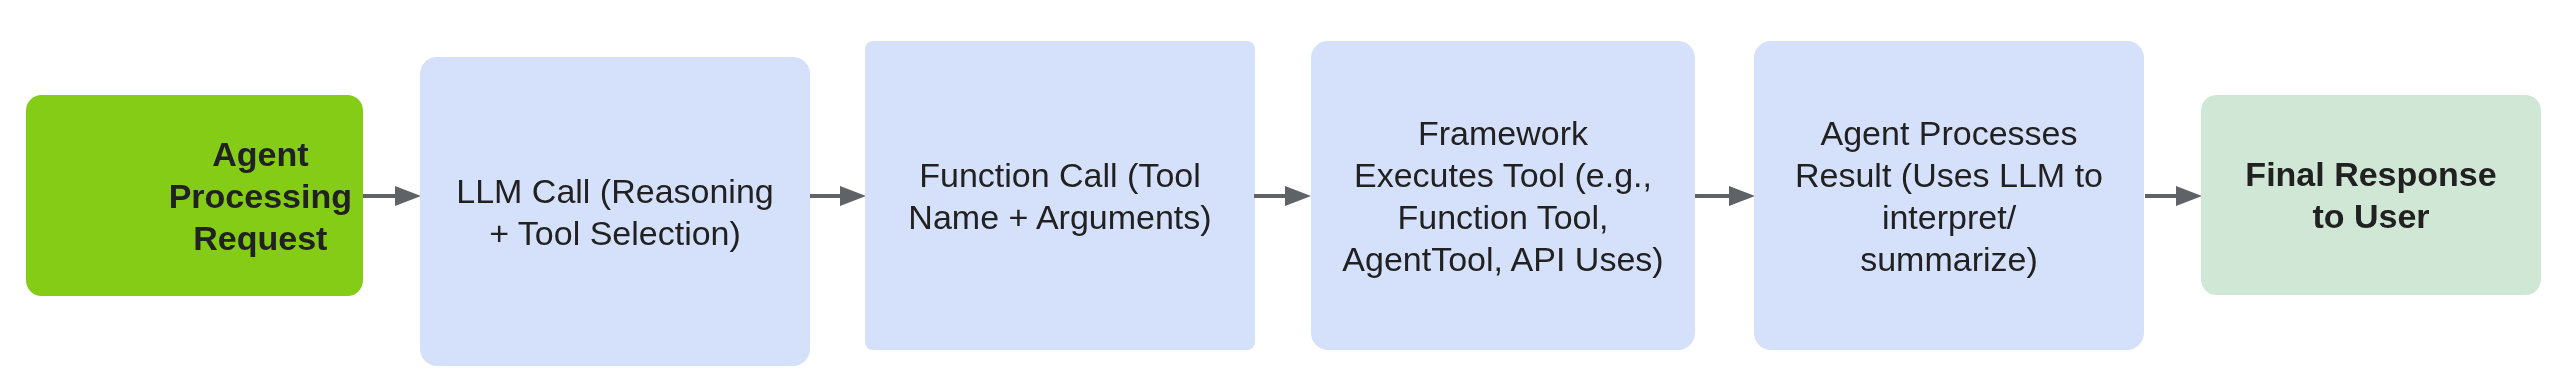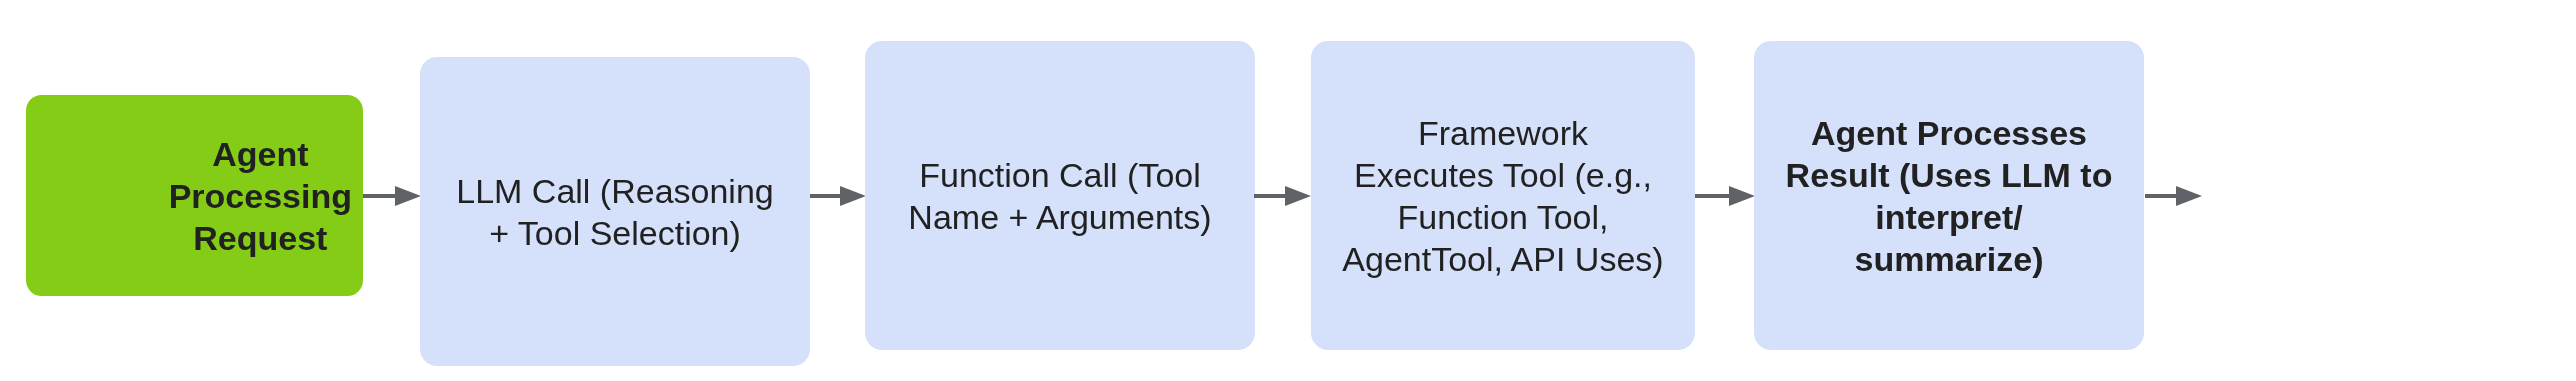--- a/index.html
+++ b/index.html
@@ -32,21 +32,21 @@
   }
   .node--process {
     border-radius: 17px;
     font-weight: 400;
   }
   
   .n1 { left: 26px;   top: 95px; width: 337px; height: 201px; }
   .n2 { left: 420px;  top: 41px;  width: 390px; height: 309px; margin-top: 16px; }
   .n3 { left: 865px; top: 41px;  width: 390px; height: 309px; }
   .n4 { left: 1311px; top: 41px;  width: 384px; height: 309px; }
-  .n5 { left: 1754px; top: 41px;  width: 390px; height: 309px; font-weight: bold; }
+  .n5 { left: 1754px; top: 41px;  width: 390px; height: 309px; }
   .n6 { left: 2201px; top: 95px; width: 340px; height: 200px; }
 
   .arrow {
     position: absolute;
     top: 185px;
     height: 22px;
     display: flex;
     align-items: center;
   }
   .arrow .shaft {
@@ -86,21 +86,21 @@
   <div class="node node--process n2" style="background-color: rgb(213, 224, 251);">
     <span class="label">LLM Call (Reasoning
 + Tool Selection)</span>
   </div>
 
   <div class="arrow a2">
     <div class="shaft" style="background-color: rgb(95, 99, 104);"></div>
     <div class="head" style="border-left-color: rgb(95, 99, 104);"></div>
   </div>
 
-  <div class="node node--process n3" style="background-color: rgb(213, 224, 251);">
+  <div class="node node--process n3" style="background-color: rgb(213, 224, 251); border-radius: 8px;">
     <span class="label">Function Call (Tool
 Name + Arguments)</span>
   </div>
 
   <div class="arrow a3">
     <div class="shaft" style="background-color: rgb(95, 99, 104);"></div>
     <div class="head" style="border-left-color: rgb(95, 99, 104);"></div>
   </div>
 
   <div class="node node--process n4" style="background-color: rgb(213, 224, 251);">
@@ -120,15 +120,19 @@
 Result (Uses LLM to
 interpret/
 summarize)</span>
   </div>
 
   <div class="arrow a5">
     <div class="shaft" style="background-color: rgb(95, 99, 104);"></div>
     <div class="head" style="border-left-color: rgb(95, 99, 104);"></div>
   </div>
 
+  <div class="node node--start-end n6" style="background-color: rgb(209, 231, 214);">
+    <span class="label">Final Response
+to User</span>
+  </div>
 
 </div>
 
 
 </body></html>

